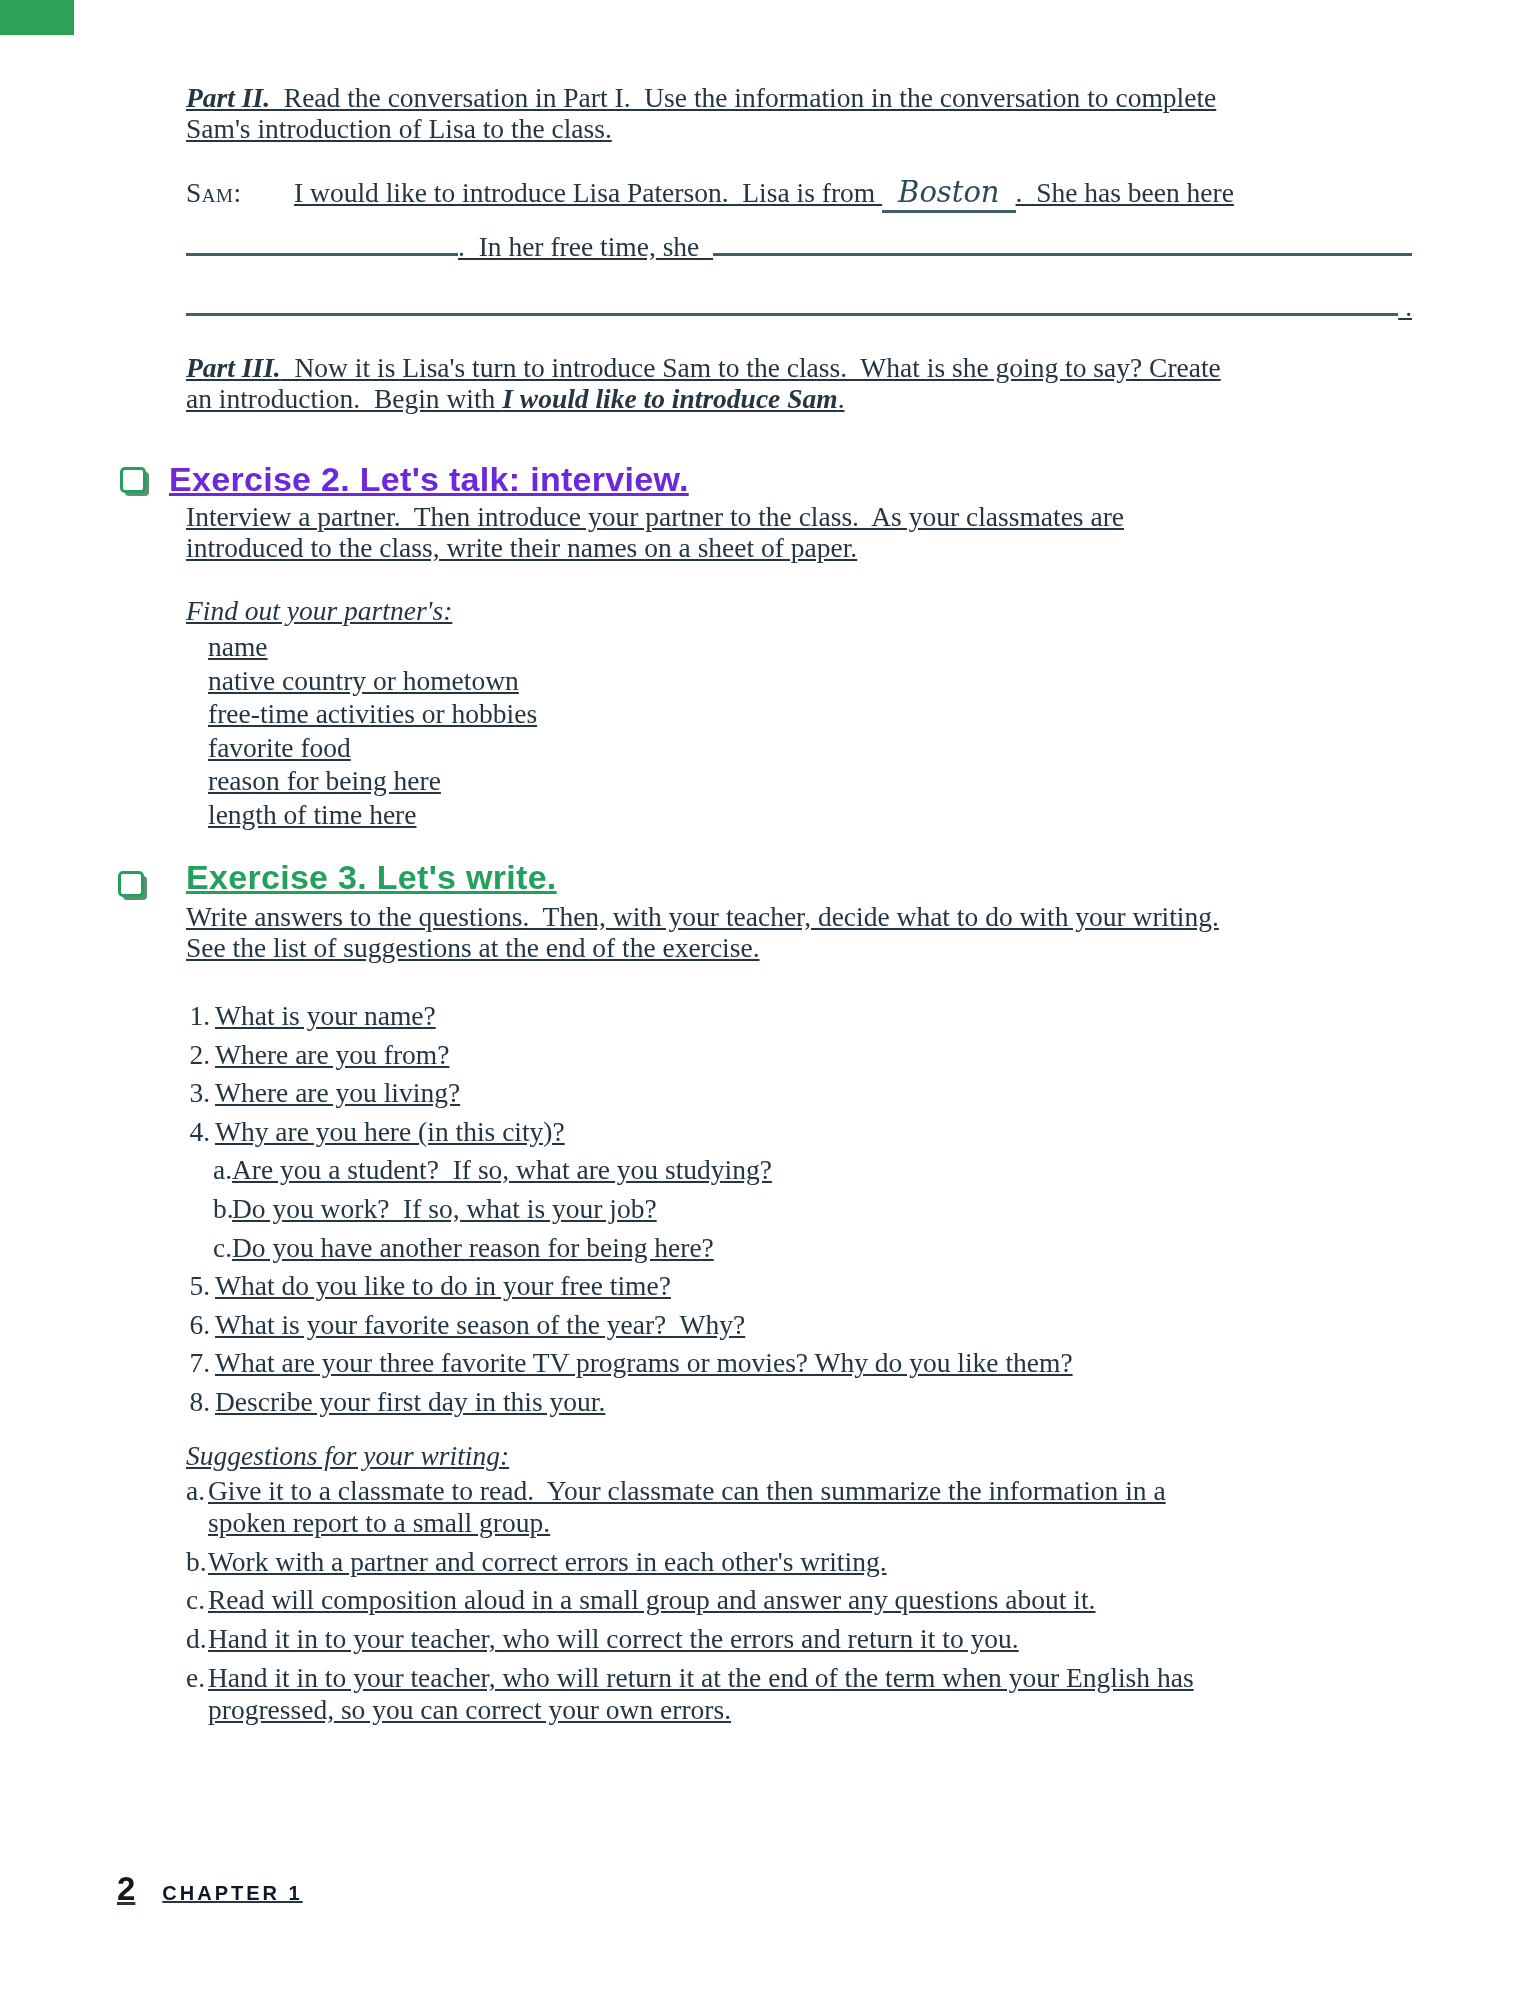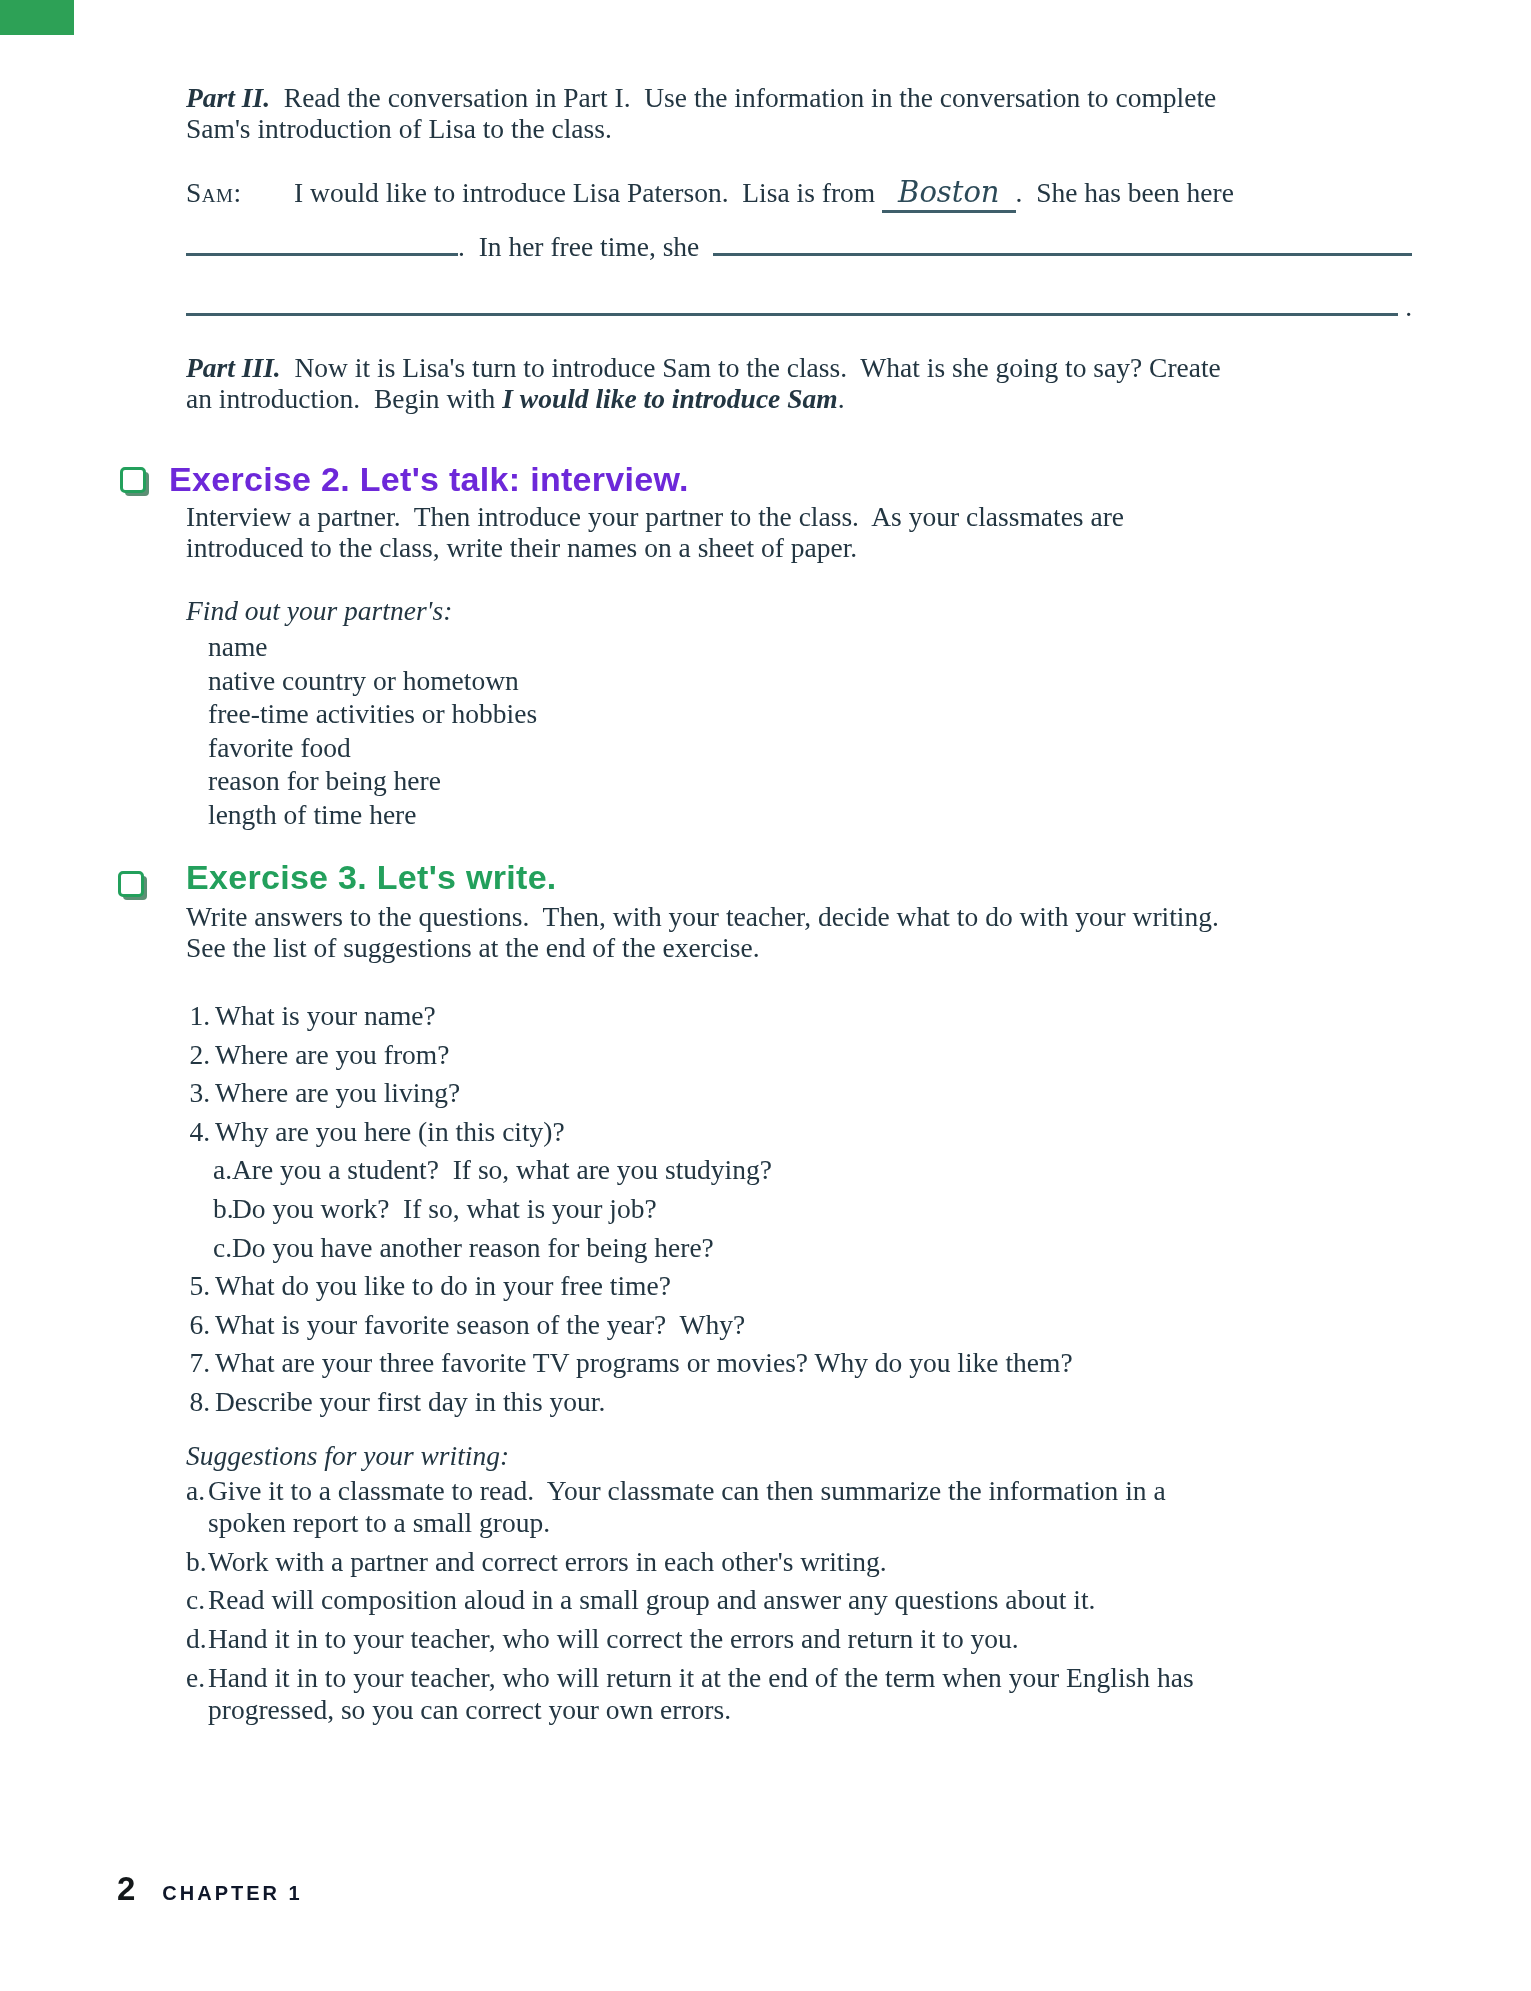--- a/index.html
+++ b/index.html
@@ -1,18 +1,18 @@
 <!DOCTYPE html>
 <html><head>
 <meta charset="utf-8">
 <style>
   html,body{margin:0;padding:0;}
   body{width:1531px;height:1991px;background:#ffffff;position:relative;
        font-family:"Liberation Serif",serif;color:#233642;}
-  .abs{position:absolute;}
+  .abs{position:absolute;text-decoration:underline;}
   .line{white-space:nowrap;font-size:27.5px;line-height:31px;}
   .seg-bi{font-weight:700;font-style:italic;}
   .seg-sc{font-variant:small-caps;display:inline-block;width:108px;letter-spacing:.5px;}
   .seg-hw{display:inline-block;font-style:italic;font-family:"DejaVu Serif",serif;
           font-size:29px;color:#2c4a58;padding:0 16px 2px 16px;
           border-bottom:3px solid #3f5f6b;}
   .flexline{display:flex;align-items:baseline;}
   .flexline .seg-p{white-space:pre;}
   .rule{height:3px;background:#3f5f6b;flex-shrink:0;margin-bottom:-8px;}
   .corner{position:absolute;left:0;top:0;width:74px;height:35px;}

